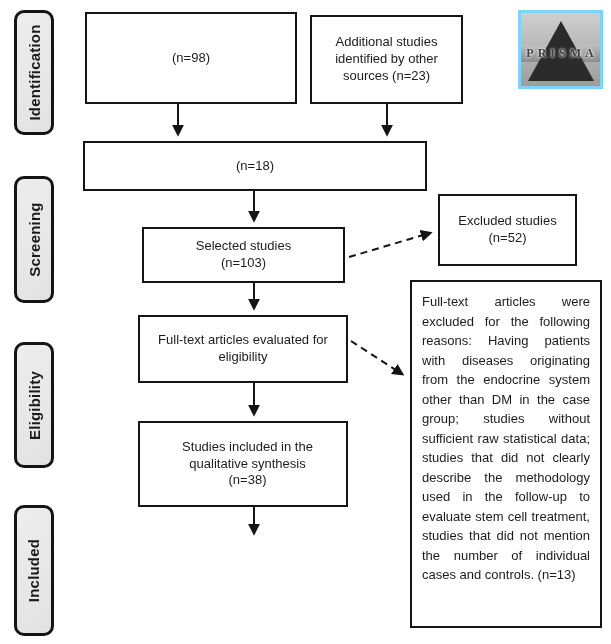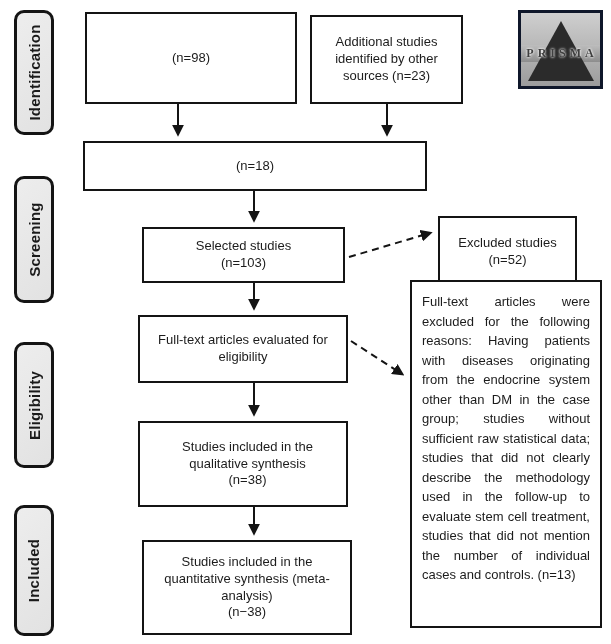--- a/index.html
+++ b/index.html
@@ -38,21 +38,21 @@
   .reasons {
     display:block;
     text-align:justify;
     padding:10px 10px;
     font-size:13px; line-height:1.5;
   }
   .reasons p { margin:0; }
   
   .logo {
     position:absolute; box-sizing:border-box;
-    background:#0f172a; padding:3px;
+    background:#7dd3fc; padding:3px;
   }
   .logo-inner {
     position:relative; width:100%; height:100%;
     background:linear-gradient(180deg,#cfcfcf,#9c9c9c);
     overflow:hidden;
   }
   .logo-band {
     position:absolute; left:0; right:0; top:32px; height:17px;
     background:linear-gradient(180deg,#bdbdbd,#8d8d8d);
     z-index:1;
@@ -113,42 +113,38 @@
 
   <div class="fbox" style="left:83px;top:141px;width:344px;height:50px;">
     <span class="cnt">(n=18)</span>
   </div>
 
   <div class="fbox" style="left:142px;top:227px;width:203px;height:56px;">
     <span class="lbl">Selected studies</span>
     <span class="cnt">(n=103)</span>
   </div>
 
-  <div class="fbox" style="left:438px;top:194px;width:139px;height:72px;margin-top:22px;">
+  <div class="fbox" style="left:438px;top:194px;width:139px;height:72px;">
     <span class="lbl">Excluded studies</span>
     <span class="cnt">(n=52)</span>
   </div>
 
   <div class="fbox" style="left:138px;top:315px;width:210px;height:68px;">
     <span class="lbl">Full-text articles evaluated for eligibility</span>
   </div>
 
   <div class="fbox reasons" style="left:410px;top:280px;width:192px;height:348px;">
     <p>Full-text articles were excluded for the following reasons: Having patients with diseases originating from the endocrine system other than DM in the case group; studies without sufficient raw statistical data; studies that did not clearly describe the methodology used in the follow-up to evaluate stem cell treatment, studies that did not mention the number of individual cases and controls. (n=13)</p>
   </div>
 
   <div class="fbox" style="left:138px;top:421px;width:210px;height:86px;padding-left:17px;">
     <span class="lbl">Studies included in the qualitative synthesis</span>
     <span class="cnt">(n=38)</span>
   </div>
 
-  <div class="fbox" style="left:142px;top:540px;width:210px;height:95px;">
-    <span class="lbl">Studies included in the quantitative synthesis (meta-analysis)</span>
-    <span class="cnt">(n−38)</span>
-  </div>
 
   <svg class="arrows" width="611" height="644" viewBox="0 0 611 644">
     <defs>
       <marker id="ah" markerWidth="6" markerHeight="6" refX="4.6" refY="3" orient="auto">
         <path d="M0,0 L6,3 L0,6 Z" fill="#141414"></path>
       </marker>
     </defs>
     <line x1="178" y1="104" x2="178" y2="134" stroke="#141414" stroke-width="2" marker-end="url(#ah)"></line>
     <line x1="387" y1="104" x2="387" y2="134" stroke="#141414" stroke-width="2" marker-end="url(#ah)"></line>
     <line x1="254" y1="191" x2="254" y2="220" stroke="#141414" stroke-width="2" marker-end="url(#ah)"></line>

